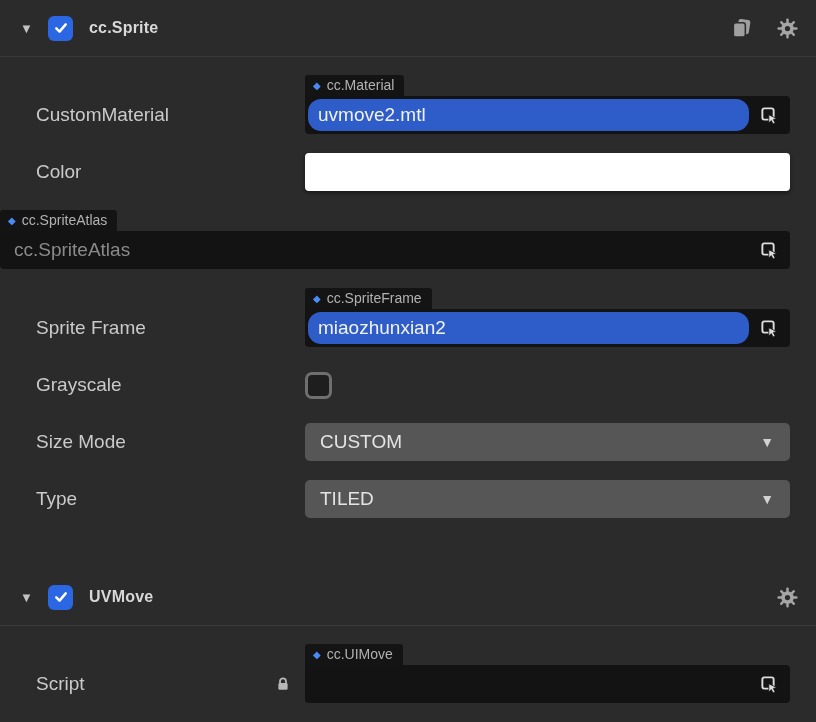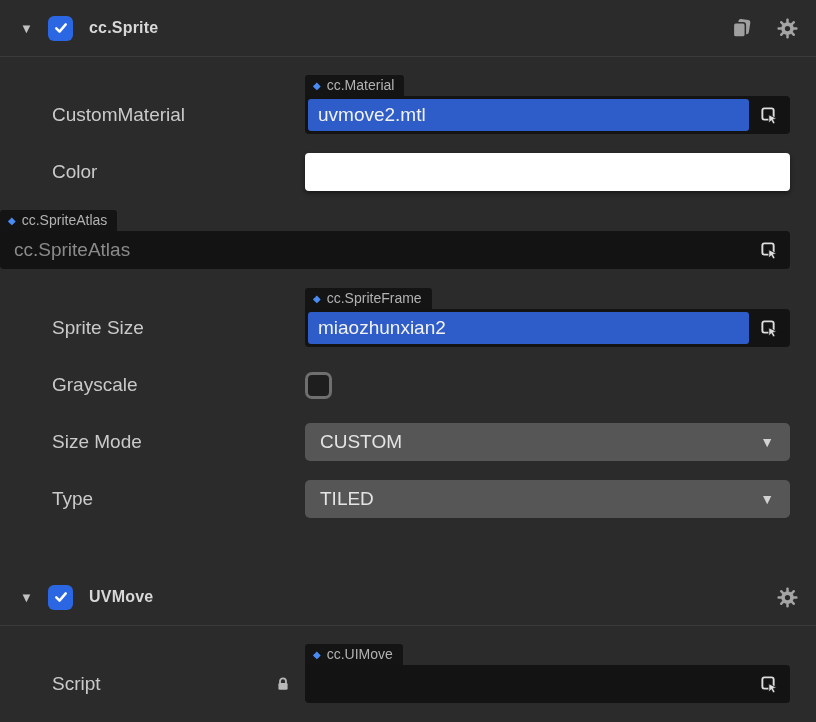--- a/index.html
+++ b/index.html
@@ -32,21 +32,21 @@
   }
   .comp-title { font-size: 16px; font-weight: 600; color: #d8d8d8; letter-spacing: .2px; }
   .header-icons { margin-left: auto; display: flex; align-items: center; gap: 24px; }
   .hicon { display: flex; align-items: center; justify-content: center; cursor: pointer; }
 
   
   .props { padding: 18px 0 6px 0; }
   .prop-row { display: flex; padding-right: 26px; margin-bottom: 19px; }
   .prop-label {
     width: 305px; min-width: 305px;
-    padding-left: 52px;
+    padding-left: 36px;
     font-size: 19px; color: #cacaca;
     height: 38px; display: flex; align-items: center;
     align-self: flex-end;
   }
   .prop-label.with-lock { justify-content: space-between; padding-right: 14px; gap: 20px; }
   .prop-control { flex: 1; display: flex; flex-direction: column; min-width: 0; }
 
   
   .asset-tag {
     align-self: flex-start;
@@ -59,21 +59,21 @@
   .diamond { color: #4a8af4; font-size: 10px; line-height: 1; }
 
   
   .asset-field {
     position: relative; height: 38px;
     background: #131313; border-radius: 4px;
   }
   .asset-tag + .asset-field { border-top-left-radius: 0; }
   .asset-value {
     position: absolute; left: 3px; top: 3px; bottom: 3px; right: 41px;
-    border-radius: 3px;
+    border-radius: 13px;
     background: #2e5cc8;
     color: #f2f2f2; font-size: 19px;
     display: flex; align-items: center;
     padding: 13px 10px;
     white-space: nowrap; overflow: hidden;
   }
   .asset-value.disabled { background: #364a78; color: #97a3bd; }
   .asset-placeholder {
     position: absolute; left: 14px; top: 0; bottom: 0; right: 44px;
     display: flex; align-items: center;
@@ -194,21 +194,21 @@
             <svg width="19" height="19" viewBox="0 0 16 16">
               <rect x="2" y="2" width="9.5" height="9.5" rx="1.8" fill="none" stroke="#dedede" stroke-width="1.6"></rect>
               <path d="M7.4 7.4 L14.2 10.6 L11.2 11.3 L12.8 14.3 L11 15.2 L9.5 12.3 L7.4 14.4 Z" fill="#dedede" stroke="#131313" stroke-width="0.7"></path>
             </svg>
           </span>
         </div>
       </div>
     </div>
 
     <div class="prop-row">
-      <div class="prop-label">Sprite Size</div>
+      <div class="prop-label">Sprite Frame</div>
       <div class="prop-control">
         <div class="asset-tag">
           <span class="diamond">◆</span>
           <span>cc.SpriteFrame</span>
         </div>
         <div class="asset-field">
           <div class="asset-value">miaozhunxian2</div>
           <span class="picker-btn">
             <svg width="19" height="19" viewBox="0 0 16 16">
               <rect x="2" y="2" width="9.5" height="9.5" rx="1.8" fill="none" stroke="#dedede" stroke-width="1.6"></rect>

